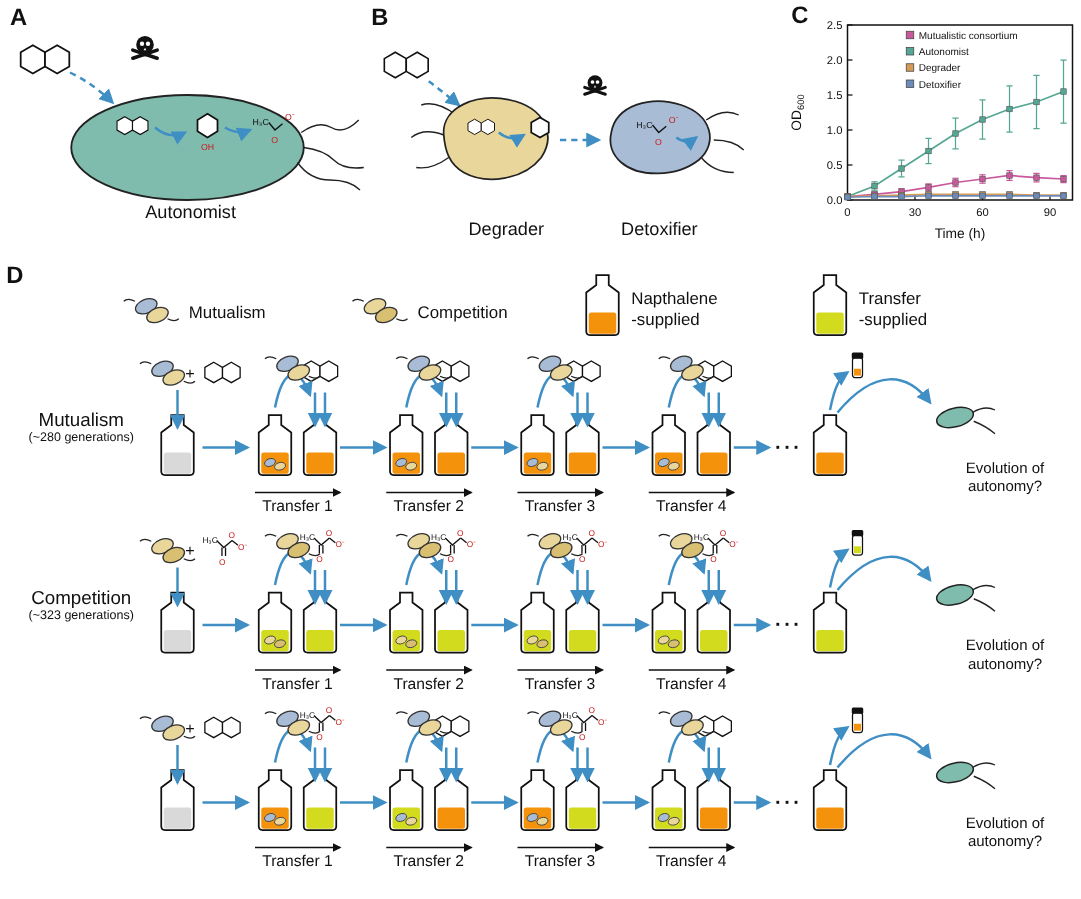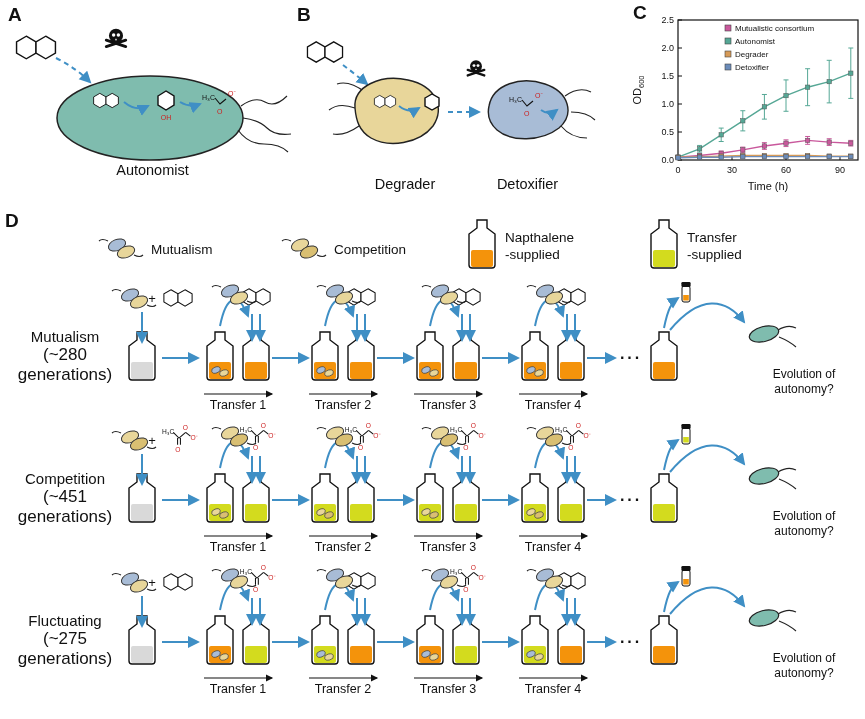--- a/index.html
+++ b/index.html
@@ -22,21 +22,21 @@
   .outcome{font-size:12px;fill:#111;}
   .dots{font-size:16px;font-weight:bold;fill:#111;letter-spacing:2px;}
   .plus{font-size:13px;fill:#111;text-anchor:middle;}
   .axtick{font-size:9px;fill:#111;}
   .axlab{font-size:11px;fill:#111;}
   .leg{font-size:8px;fill:#111;}
   .row{position:absolute;left:0;width:865px;height:145px;}
   .rowsvg{position:absolute;left:112px;top:0;}
   .rowlabel{position:absolute;left:6px;width:118px;top:46px;text-align:center;}
   .rowname{font-size:15px;}
-  .rowgen{font-size:17px;}
+  .rowgen{font-size:10px;}
   .leg-item{position:absolute;display:flex;align-items:center;gap:9px;}
   .leg-label{font-size:13.5px;line-height:1.25;}
   .leg-label .l1{display:block;}
 </style>
 </head>
 <body>
 
 <div id="figure">
 
   <svg style="position:absolute;width:0;height:0" aria-hidden="true">
@@ -425,21 +425,21 @@
             <path class="flag" d="M667,55 q10,4 17,10"></path>
             <ellipse cx="652" cy="52" rx="15" ry="7.5" fill="#7fbcae" stroke="#222" stroke-width="1.2" transform="rotate(-14 652 52)"></ellipse>
           </g>
           <text x="692" y="96" class="outcome" text-anchor="middle">Evolution of</text>
           <text x="692" y="111" class="outcome" text-anchor="middle">autonomy?</text>
         </svg>
       </div>
       <div class="row" style="top: 424px;">
         <div class="rowlabel">
           <div class="rowname">Competition</div>
-          <div class="rowgen">(~451 generations)</div>
+          <div class="rowgen">(~323 generations)</div>
         </div>
         <svg class="rowsvg" width="753" height="145" viewBox="0 0 753 145">
           <g>
             <path class="flag" d="M9,9 q-6,-3 -9,0"></path>
             <path class="flag" d="M35,23 q6,3 9,0"></path>
             <ellipse cx="18" cy="13" rx="9" ry="5.5" fill="#e8d69a" stroke="#333" transform="rotate(-22 18 13)"></ellipse>
             <ellipse cx="27" cy="20" rx="9" ry="5.5" fill="#d9bf72" stroke="#333" transform="rotate(-22 27 20)"></ellipse>
           </g>
           <text x="40" y="21" class="plus">+</text>
           <g transform="translate(49.9,1.7) scale(0.95)">
@@ -606,24 +606,20 @@
           <g>
             <path class="flag" d="M666,48 q10,-6 18,-2"></path>
             <path class="flag" d="M667,55 q10,4 17,10"></path>
             <ellipse cx="652" cy="52" rx="15" ry="7.5" fill="#7fbcae" stroke="#222" stroke-width="1.2" transform="rotate(-14 652 52)"></ellipse>
           </g>
           <text x="692" y="96" class="outcome" text-anchor="middle">Evolution of</text>
           <text x="692" y="111" class="outcome" text-anchor="middle">autonomy?</text>
         </svg>
       </div>
       <div class="row" style="top: 566px;">
-        <div class="rowlabel">
-          <div class="rowname">Fluctuating</div>
-          <div class="rowgen">(~275 generations)</div>
-        </div>
         <svg class="rowsvg" width="753" height="145" viewBox="0 0 753 145">
           <g>
             <path class="flag" d="M9,9 q-6,-3 -9,0"></path>
             <path class="flag" d="M35,23 q6,3 9,0"></path>
             <ellipse cx="18" cy="13" rx="9" ry="5.5" fill="#a8bcd6" stroke="#333" transform="rotate(-22 18 13)"></ellipse>
             <ellipse cx="27" cy="20" rx="9" ry="5.5" fill="#e8d69a" stroke="#333" transform="rotate(-22 27 20)"></ellipse>
           </g>
           <text x="40" y="21" class="plus">+</text>
           <use href="#sym-naph" x="50.0" y="6.3" width="32" height="19.3"></use>
           <g>

